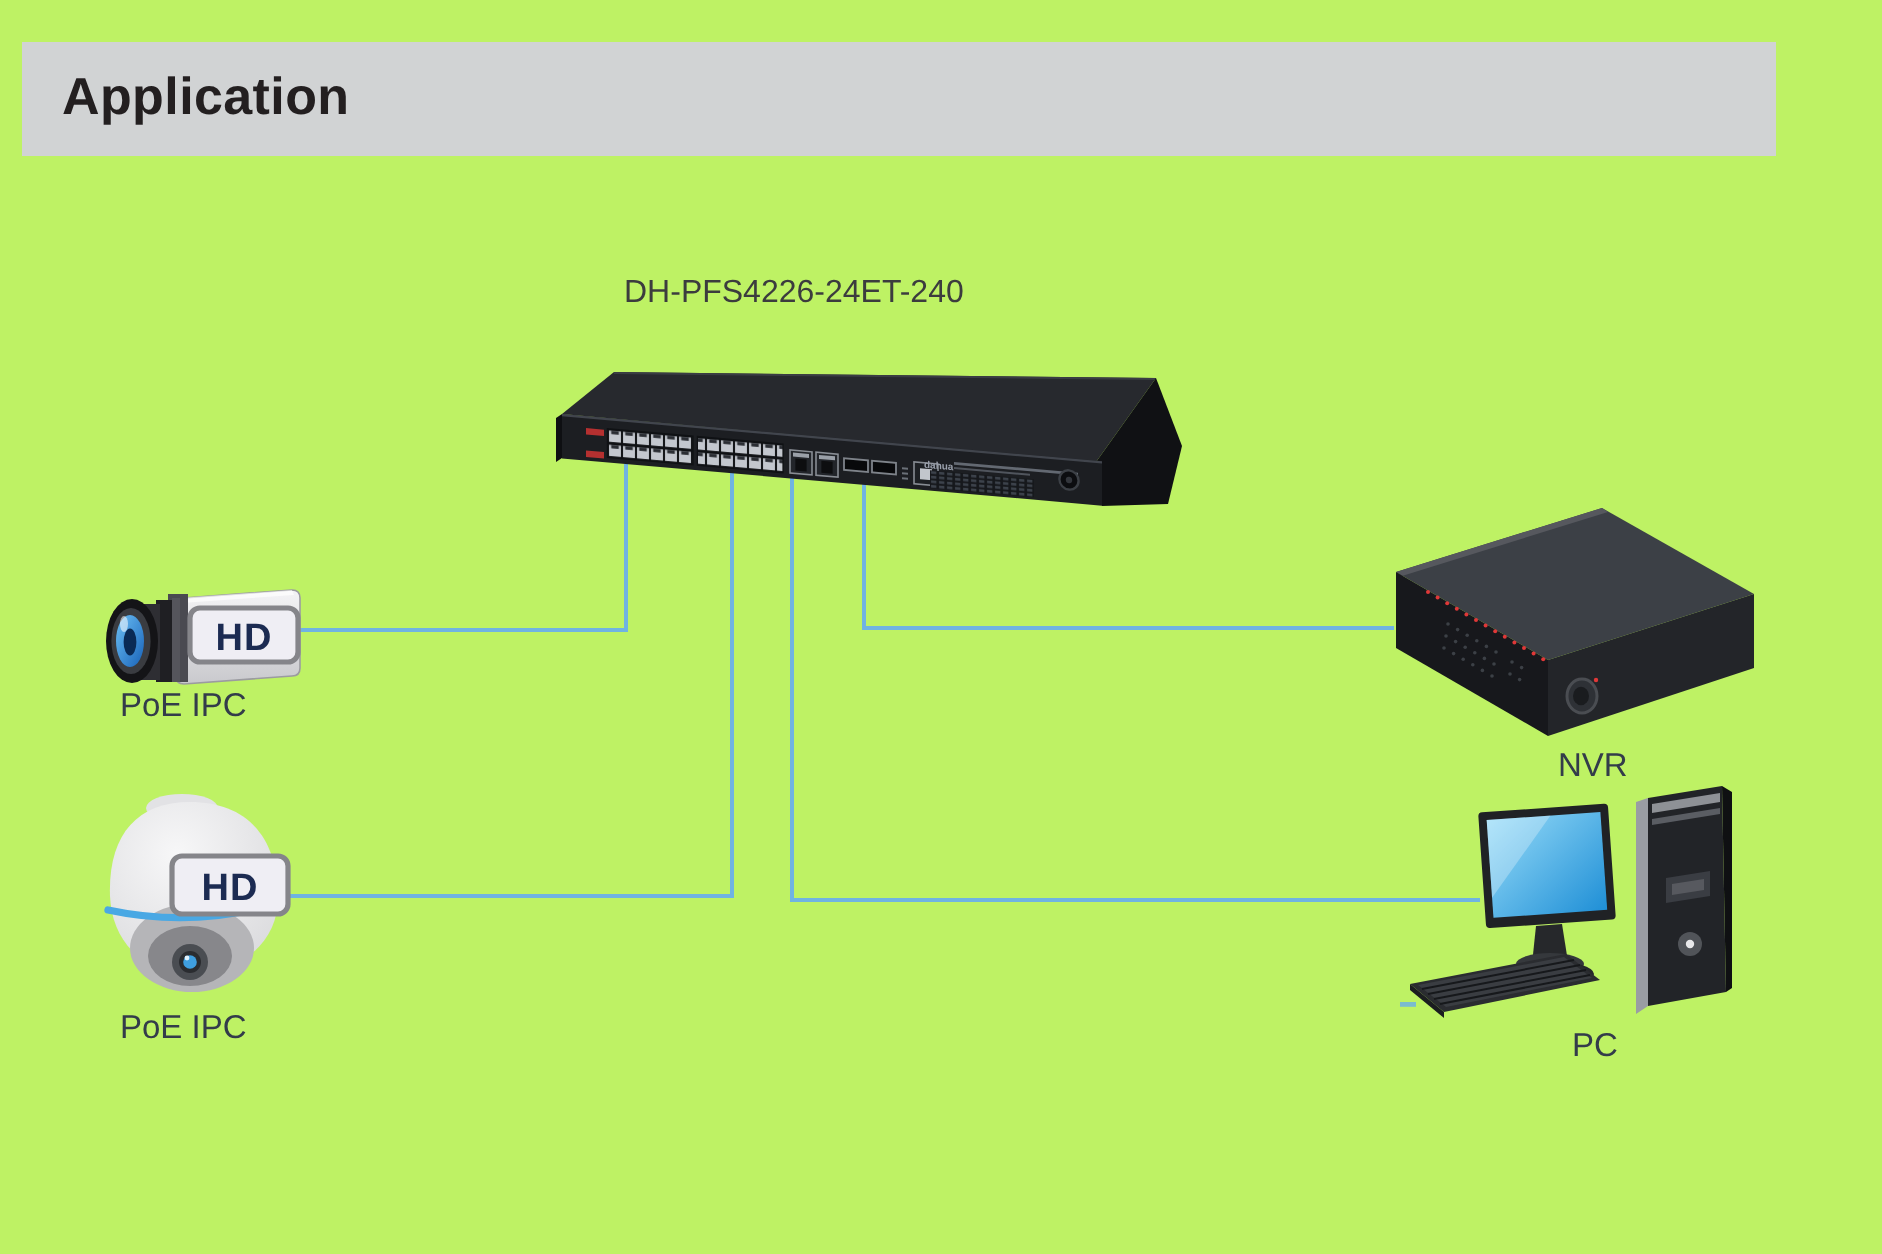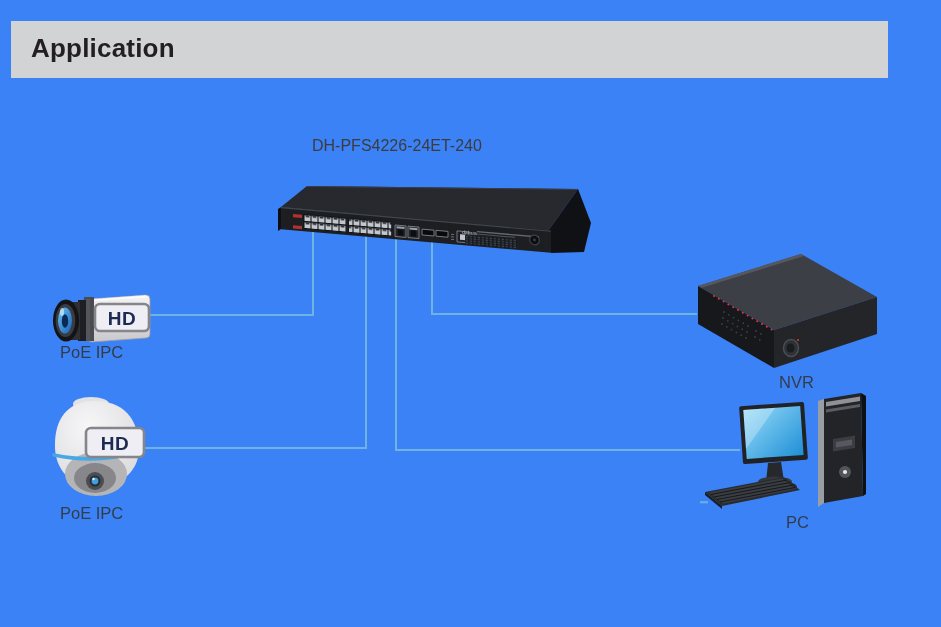--- a/index.html
+++ b/index.html
@@ -1,16 +1,16 @@
 <!DOCTYPE html>
 <html><head>
 <meta charset="utf-8">
 <style>
   html,body{margin:0;padding:0;background:#ffffff;}
-  #stage{position:relative;width:941px;height:627px;background:#3b82f6;overflow:hidden;
+  #stage{position:relative;width:941px;height:627px;background:#bef264;overflow:hidden;
          font-family:"Liberation Sans",sans-serif;}
   #header-bar{position:absolute;left:11px;top:21px;width:877px;height:57px;background:#d1d3d4;}
   #page-title{position:absolute;left:31px;top:33px;font-size:26px;font-weight:bold;color:#231f20;
               letter-spacing:0.2px;}
   #diagram{position:absolute;left:0;top:0;}
   text{font-family:"Liberation Sans",sans-serif;}
   .devlabel{font-size:16.5px;fill:#333c4a;}
   .model{font-size:16px;fill:#3c3c3e;}
   .hdtxt{font-size:19px;font-weight:bold;fill:#1c2b52;letter-spacing:0.5px;}
 </style>

